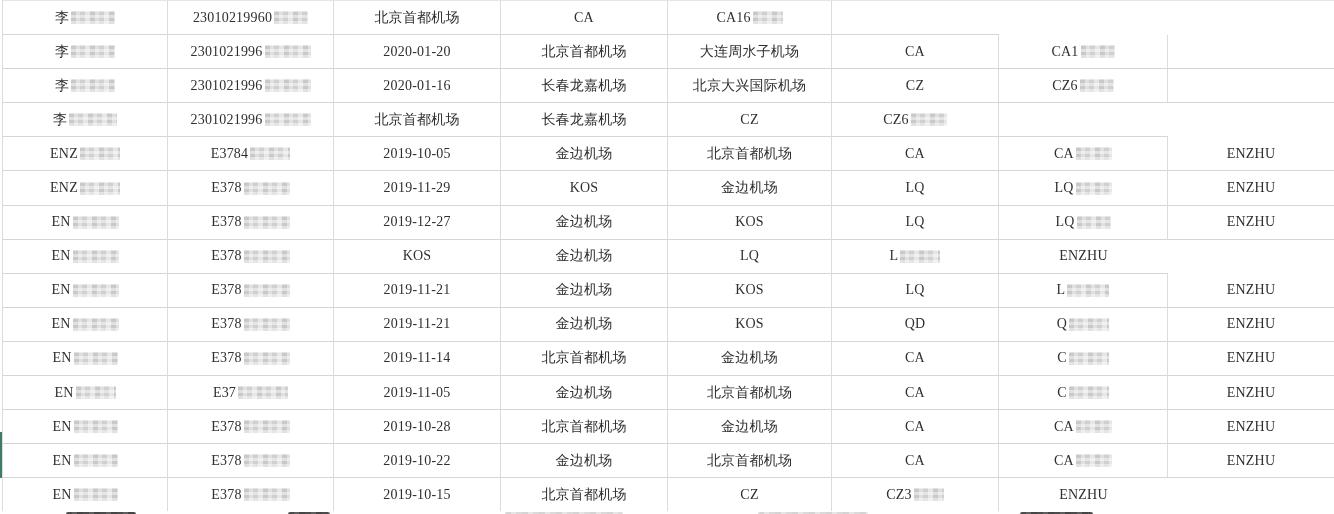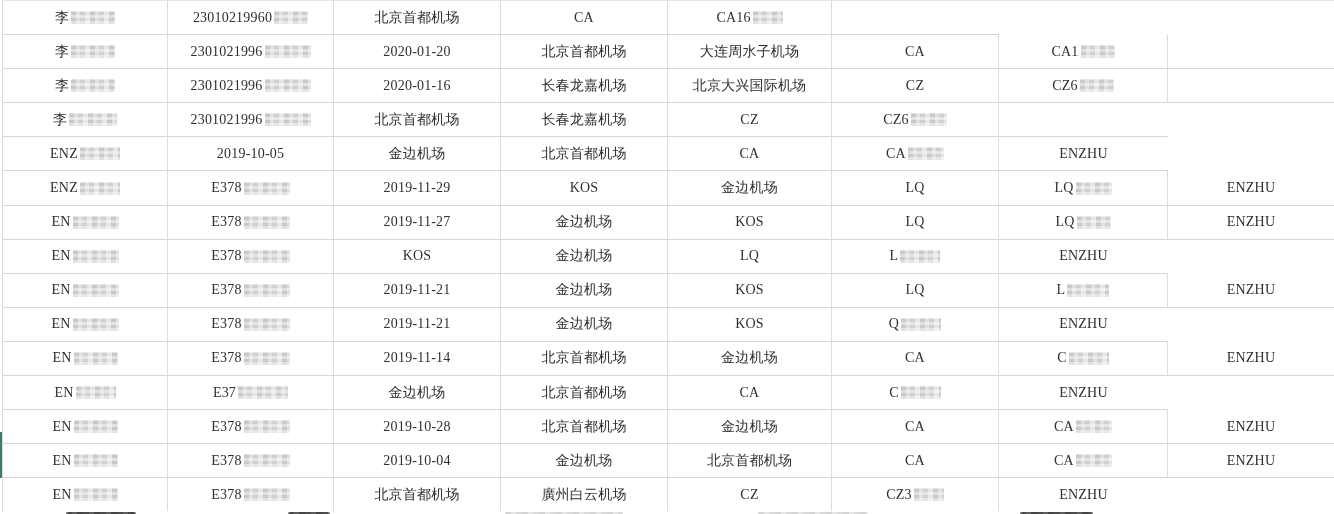--- a/index.html
+++ b/index.html
@@ -160,20 +160,24 @@
           <span class="rd" style="width: 36px;"></span>
         </div>
         <div class="cell"></div>
       </div>
       <div class="row">
         <div class="cell">
           <span class="tx">ENZ</span>
           <span class="rd" style="width: 40px;"></span>
         </div>
         <div class="cell">
+          <span class="tx">E3784</span>
+          <span class="rd" style="width: 40px;"></span>
+        </div>
+        <div class="cell">
           <span class="tx">2019-10-05</span>
         </div>
         <div class="cell">
           <span class="tx">金边机场</span>
         </div>
         <div class="cell">
           <span class="tx">北京首都机场</span>
         </div>
         <div class="cell">
           <span class="tx">CA</span>
@@ -218,21 +222,21 @@
       <div class="row">
         <div class="cell">
           <span class="tx">EN</span>
           <span class="rd" style="width: 46px;"></span>
         </div>
         <div class="cell">
           <span class="tx">E378</span>
           <span class="rd" style="width: 46px;"></span>
         </div>
         <div class="cell">
-          <span class="tx">2019-11-27</span>
+          <span class="tx">2019-12-27</span>
         </div>
         <div class="cell">
           <span class="tx">金边机场</span>
         </div>
         <div class="cell">
           <span class="tx">KOS</span>
         </div>
         <div class="cell">
           <span class="tx">LQ</span>
         </div>
@@ -311,20 +315,23 @@
         <div class="cell">
           <span class="tx">2019-11-21</span>
         </div>
         <div class="cell">
           <span class="tx">金边机场</span>
         </div>
         <div class="cell">
           <span class="tx">KOS</span>
         </div>
         <div class="cell">
+          <span class="tx">QD</span>
+        </div>
+        <div class="cell">
           <span class="tx">Q</span>
           <span class="rd" style="width: 40px;"></span>
         </div>
         <div class="cell">
           <span class="tx">ENZHU</span>
         </div>
       </div>
       <div class="row">
         <div class="cell">
           <span class="tx">EN</span>
@@ -357,20 +364,23 @@
       <div class="row">
         <div class="cell">
           <span class="tx">EN</span>
           <span class="rd" style="width: 40px;"></span>
         </div>
         <div class="cell">
           <span class="tx">E37</span>
           <span class="rd" style="width: 50px;"></span>
         </div>
         <div class="cell">
+          <span class="tx">2019-11-05</span>
+        </div>
+        <div class="cell">
           <span class="tx">金边机场</span>
         </div>
         <div class="cell">
           <span class="tx">北京首都机场</span>
         </div>
         <div class="cell">
           <span class="tx">CA</span>
         </div>
         <div class="cell">
           <span class="tx">C</span>
@@ -412,21 +422,21 @@
       <div class="row">
         <div class="cell">
           <span class="tx">EN</span>
           <span class="rd" style="width: 44px;"></span>
         </div>
         <div class="cell">
           <span class="tx">E378</span>
           <span class="rd" style="width: 46px;"></span>
         </div>
         <div class="cell">
-          <span class="tx">2019-10-04</span>
+          <span class="tx">2019-10-22</span>
         </div>
         <div class="cell">
           <span class="tx">金边机场</span>
         </div>
         <div class="cell">
           <span class="tx">北京首都机场</span>
         </div>
         <div class="cell">
           <span class="tx">CA</span>
         </div>
@@ -441,24 +451,24 @@
       <div class="row">
         <div class="cell">
           <span class="tx">EN</span>
           <span class="rd" style="width: 44px;"></span>
         </div>
         <div class="cell">
           <span class="tx">E378</span>
           <span class="rd" style="width: 46px;"></span>
         </div>
         <div class="cell">
-          <span class="tx">北京首都机场</span>
-        </div>
-        <div class="cell">
-          <span class="tx">廣州白云机场</span>
+          <span class="tx">2019-10-15</span>
+        </div>
+        <div class="cell">
+          <span class="tx">北京首都机场</span>
         </div>
         <div class="cell">
           <span class="tx">CZ</span>
         </div>
         <div class="cell">
           <span class="tx">CZ3</span>
           <span class="rd" style="width: 30px;"></span>
         </div>
         <div class="cell">
           <span class="tx">ENZHU</span>

